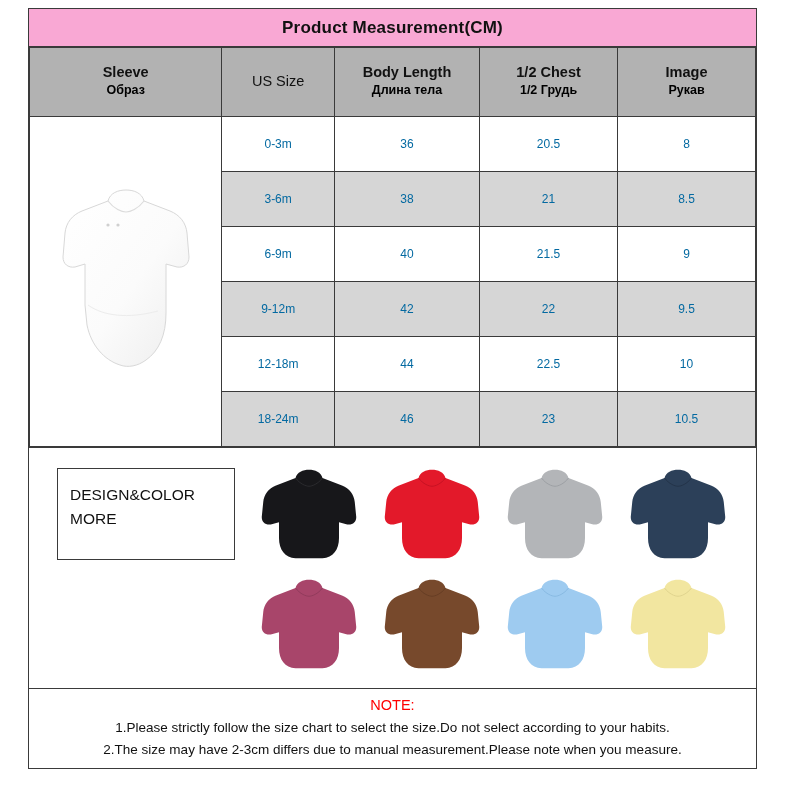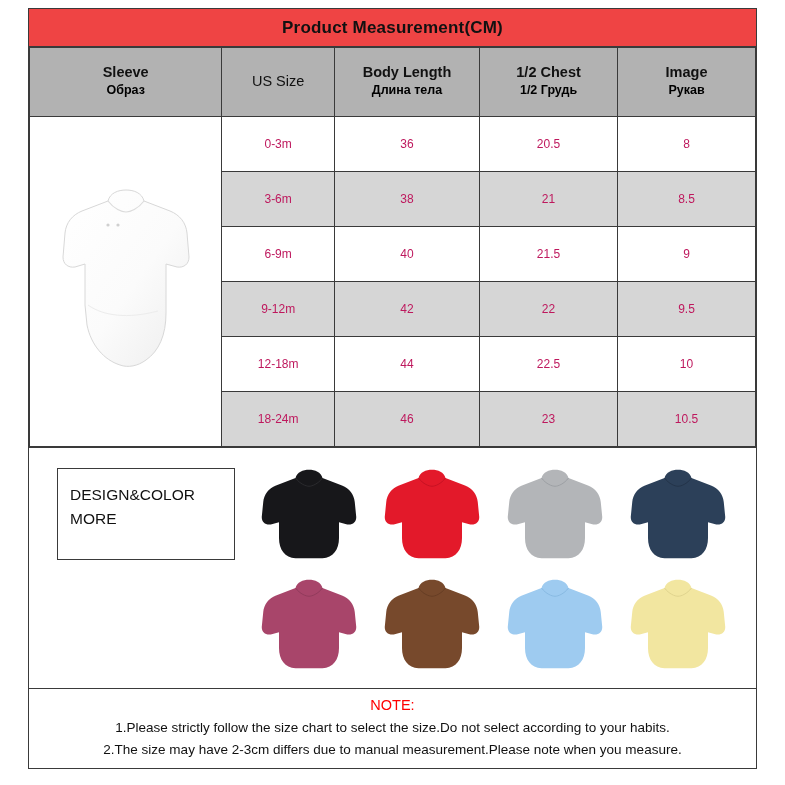--- a/index.html
+++ b/index.html
@@ -23,21 +23,21 @@
   }
   .sheet {
     border: 1px solid #3a3a3a;
     width: 100%;
     box-sizing: border-box;
     background: #ffffff;
   }
 
   
   .title-band {
-    background: #ef4444;
+    background: #f9a8d4;
     border-bottom: 1px solid #3a3a3a;
     text-align: center;
     padding: 8px 0 8px 0;
   }
   .title-main {
     font-size: 17px;
     font-weight: bold;
     color: #111;
     letter-spacing: .2px;
     line-height: 1.25;
@@ -81,21 +81,21 @@
   .hd-single {
     font-size: 14.5px;
     font-weight: normal;
     color: #111;
     line-height: 1.3;
     display: block;
   }
   table.meas tbody td {
     height: 52px;
     font-size: 12px;
-    color: #be185d;
+    color: #0369a1;
   }
   td.img-cell {
     background: #ffffff;
     padding: 0;
   }
   tr.shade td {
     background: #d6d6d6;
   }
   tr.plain td {
     background: #ffffff;

